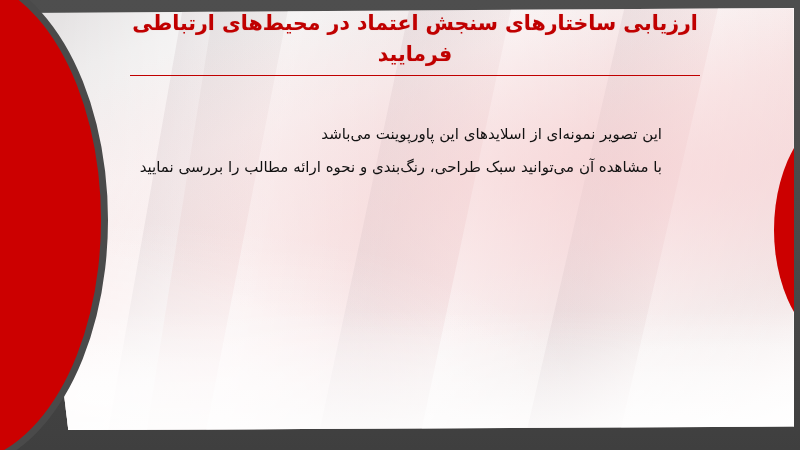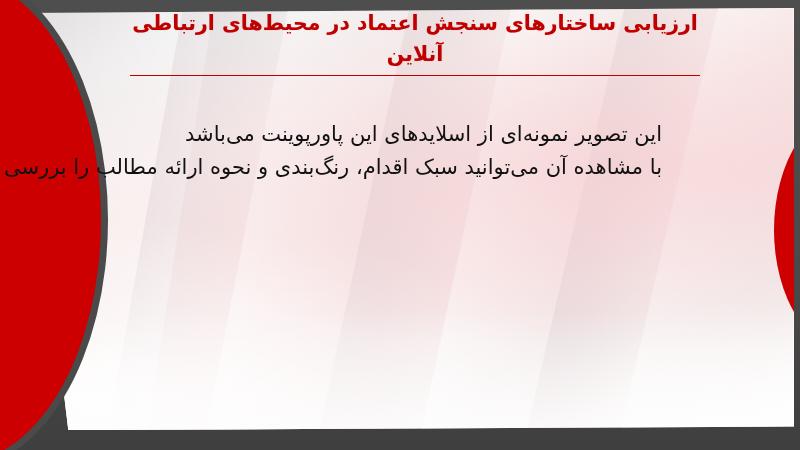--- a/index.html
+++ b/index.html
@@ -127,21 +127,21 @@
     position: absolute;
     right: 138px;
     top: 118px;
     width: 520px;
     text-align: right;
     direction: rtl;
     z-index: 6;
   }
   .body-line {
     color: #111111;
-    font-size: 21px;
+    font-size: 15px;
     font-weight: normal;
     line-height: 33px;
     white-space: nowrap;
   }
 
   
   .bottom-sheen {
     position: absolute;
     left: 0; right: 0; bottom: 0;
     height: 120px;
@@ -167,23 +167,23 @@
     <div class="wash"></div>
     <div class="bottom-sheen"></div>
 
     <div class="ellipse ellipse-right"></div>
   </div>
 
   <div class="ellipse ellipse-left"></div>
 
   <div class="title-block">
     <div class="title-line">ارزیابی ساختارهای سنجش اعتماد در محیط‌های ارتباطی</div>
-    <div class="title-line">آنلاین</div>
+    <div class="title-line">فرمایید</div>
   </div>
 
   <div class="title-rule"></div>
 
   <div class="body-block">
     <div class="body-line">این تصویر نمونه‌ای از اسلایدهای این پاورپوینت می‌باشد</div>
-    <div class="body-line">با مشاهده آن می‌توانید سبک اقدام، رنگ‌بندی و نحوه ارائه مطالب را بررسی نمایید</div>
+    <div class="body-line">با مشاهده آن می‌توانید سبک طراحی، رنگ‌بندی و نحوه ارائه مطالب را بررسی نمایید</div>
   </div>
 
 </div>
 
 </body></html>

